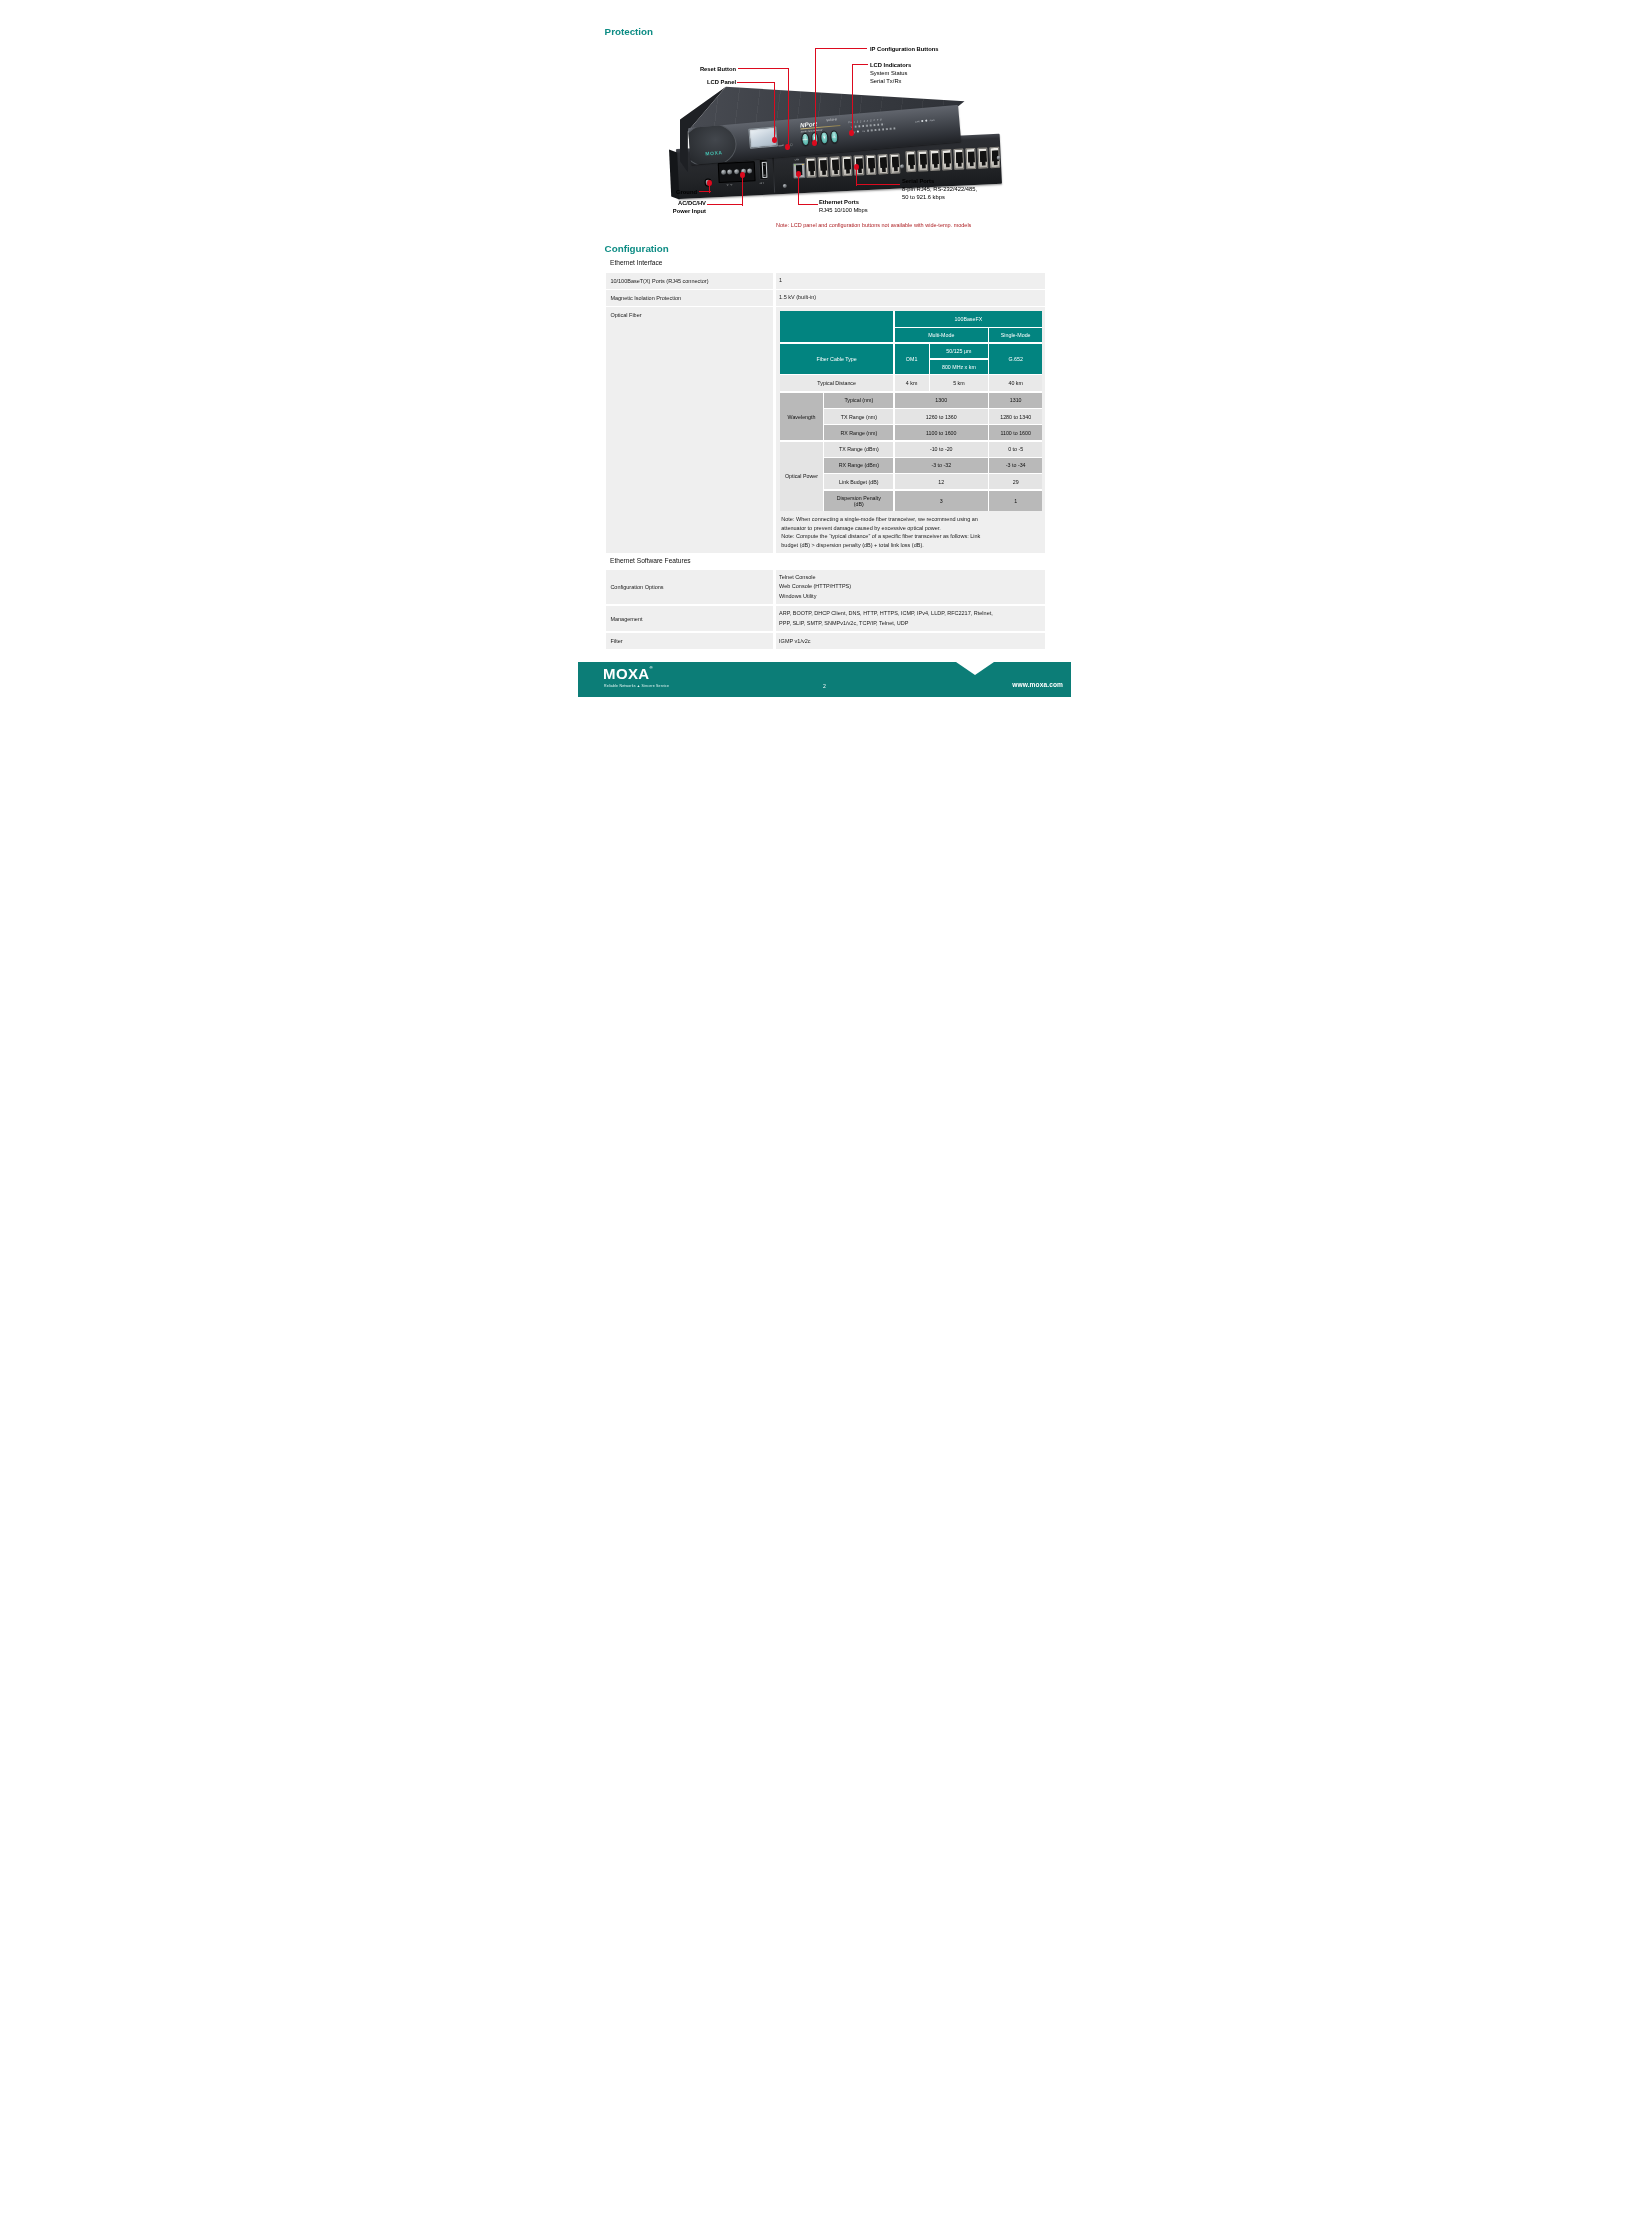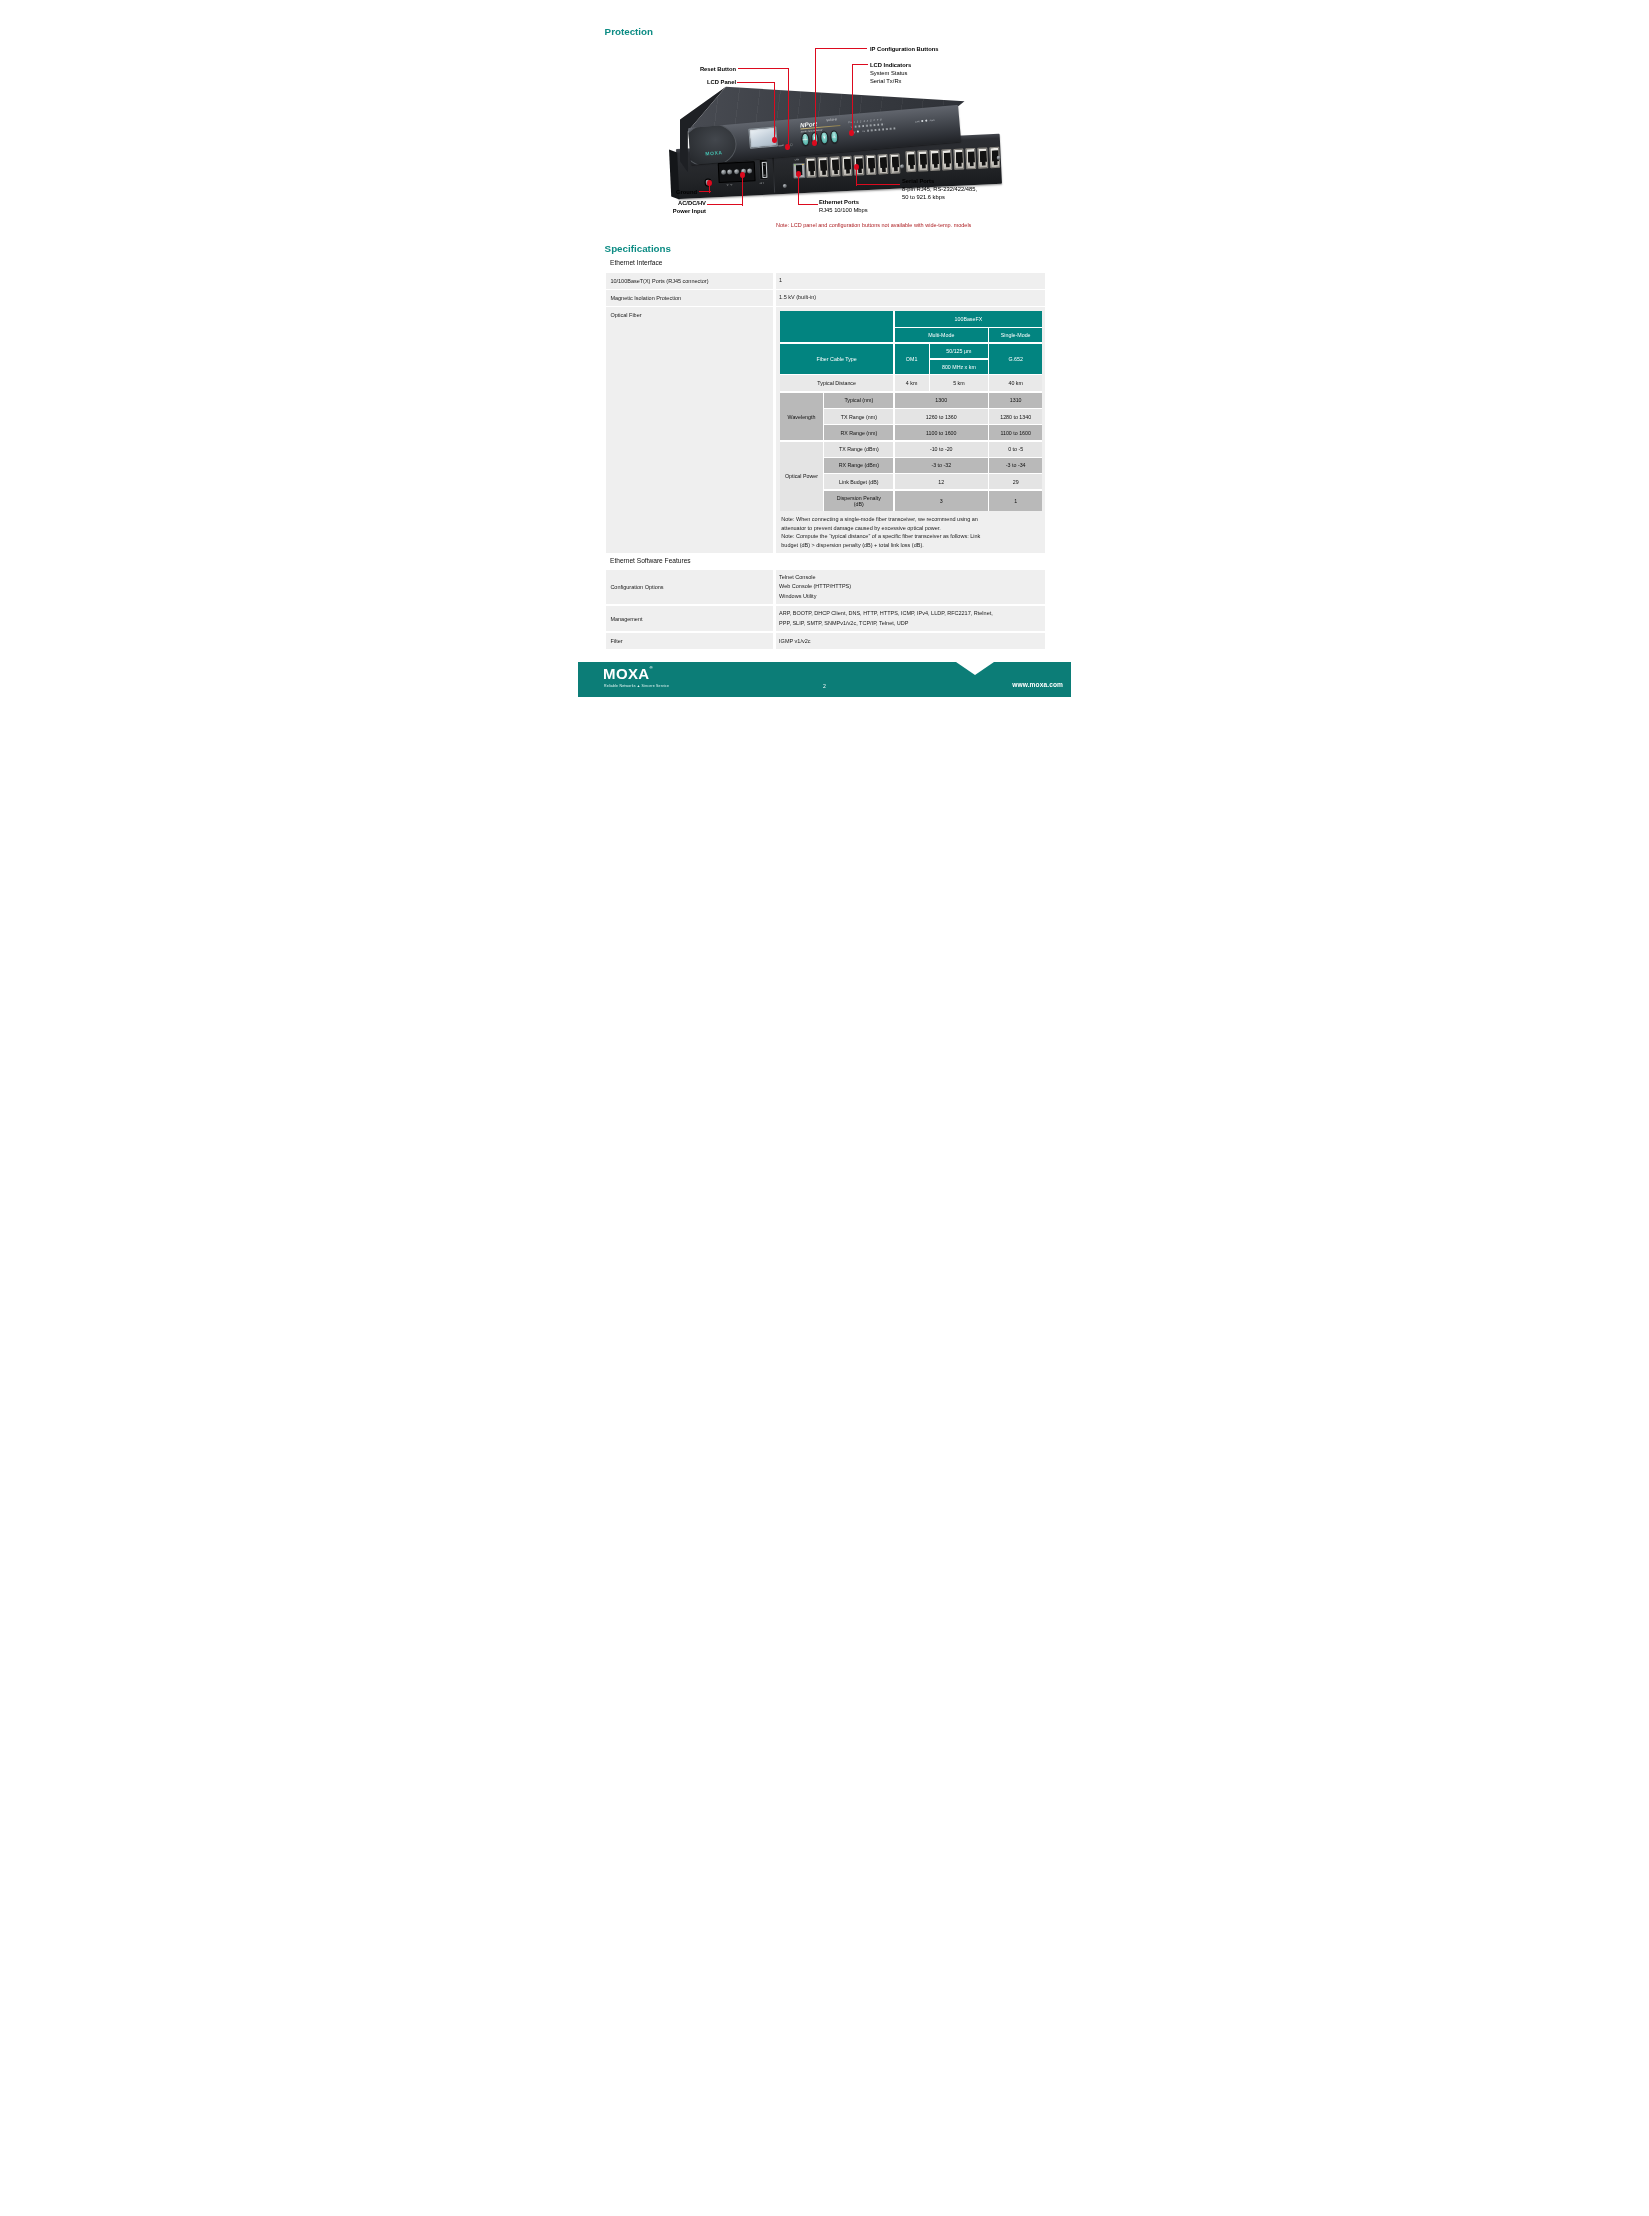--- a/index.html
+++ b/index.html
@@ -282,21 +282,21 @@
     </div>
     <div class="clabel" style="left:324px; top:177px;">
       <b>Serial Ports</b><br>
       <span>8-pin RJ45, RS-232/422/485,</span><br>
       <span>50 to 921.6 kbps</span>
     </div>
 
     <div class="fig-note" style="left:198px; top:222px;">Note: LCD panel and configuration buttons not available with wide-temp. models</div>
   </div>
 
-  <div class="h1" style="left:26.6px; top:243px;">Specifications</div>
+  <div class="h1" style="left:26.6px; top:243px;">Configuration</div>
   <div class="sub-h" style="left:32px; top:259px;">Ethernet Interface</div>
 
   <div class="row" style="top:273px; height:15.5px;">
     <div class="cl">10/100BaseT(X) Ports (RJ45 connector)</div>
     <div class="cr">
         <span class="vline">1</span>
       </div>
   </div>
   <div class="row" style="top:290px; height:15.5px;">
     <div class="cl">Magnetic Isolation Protection</div>

